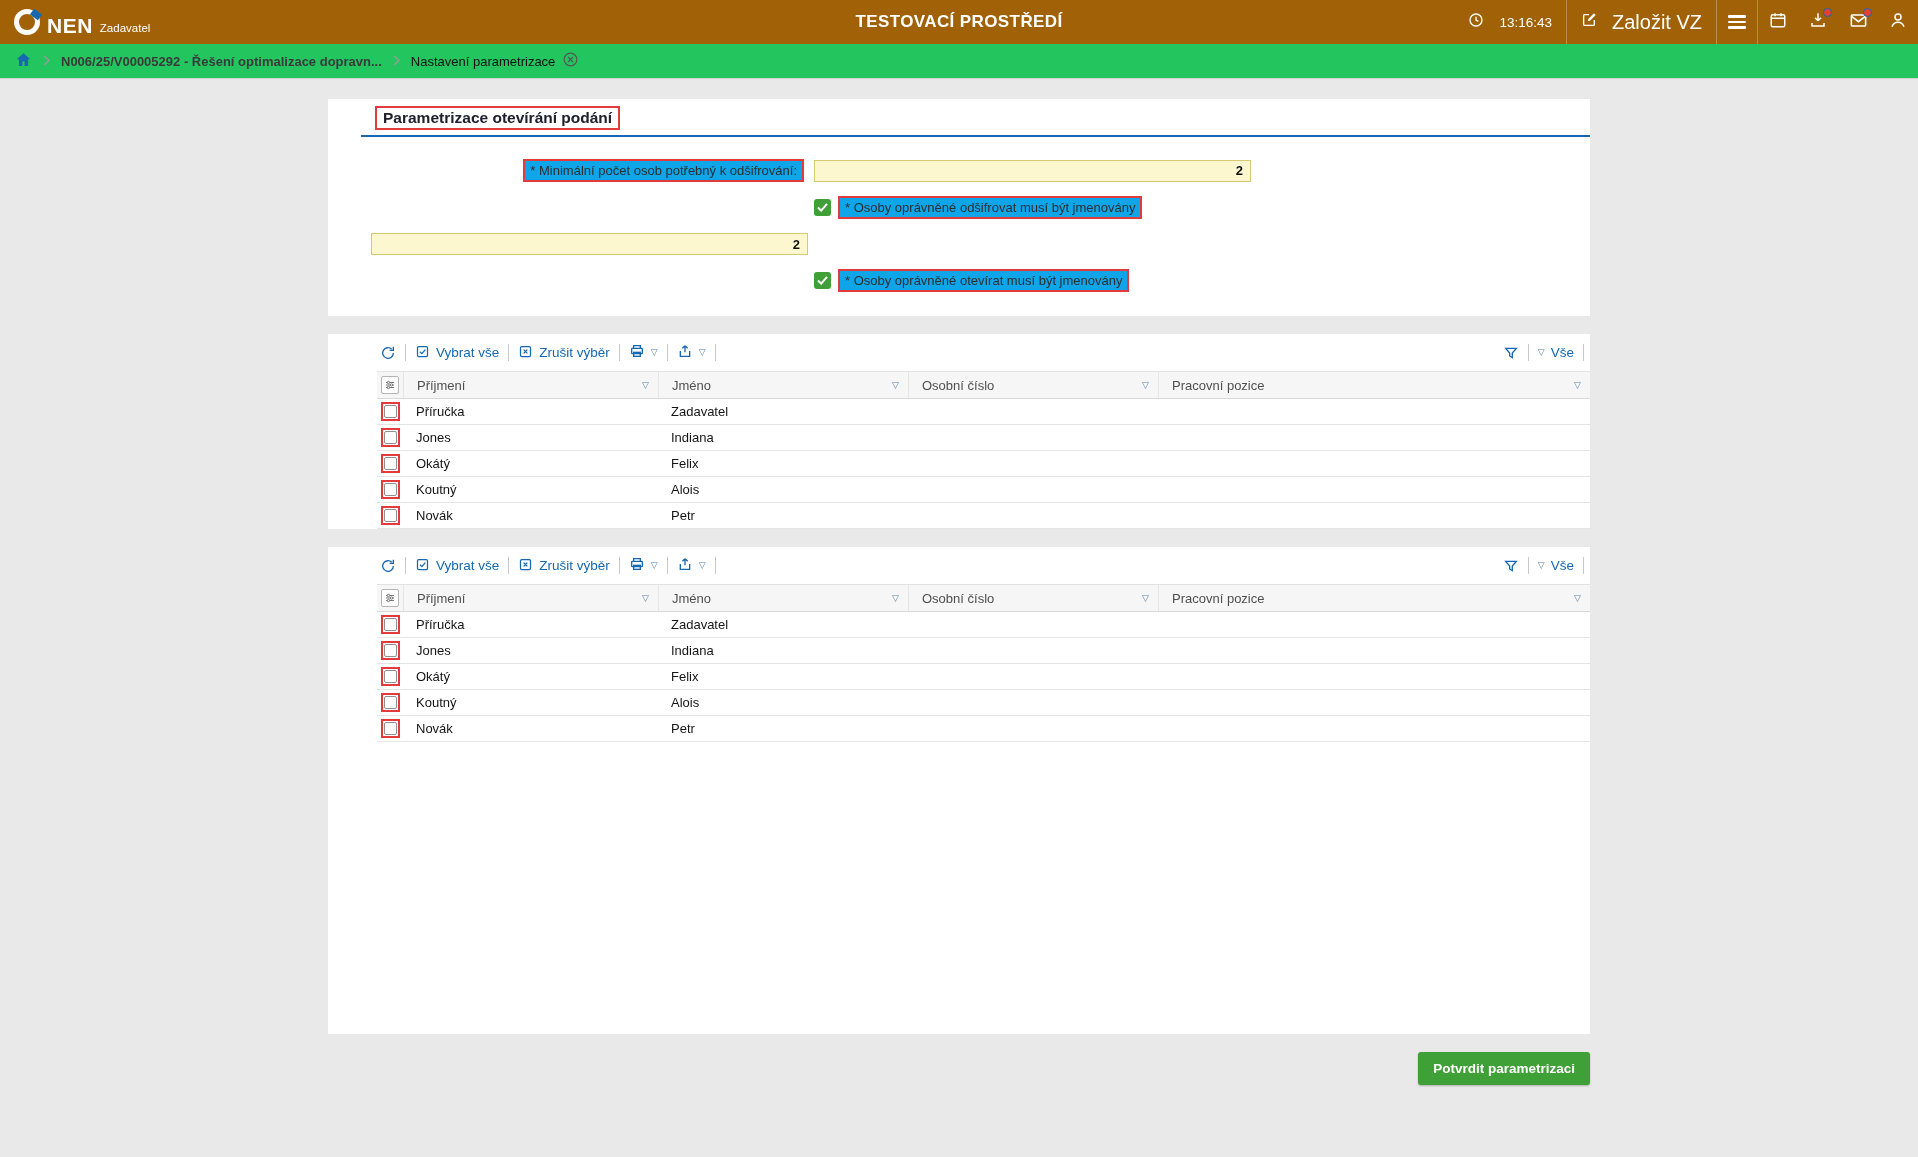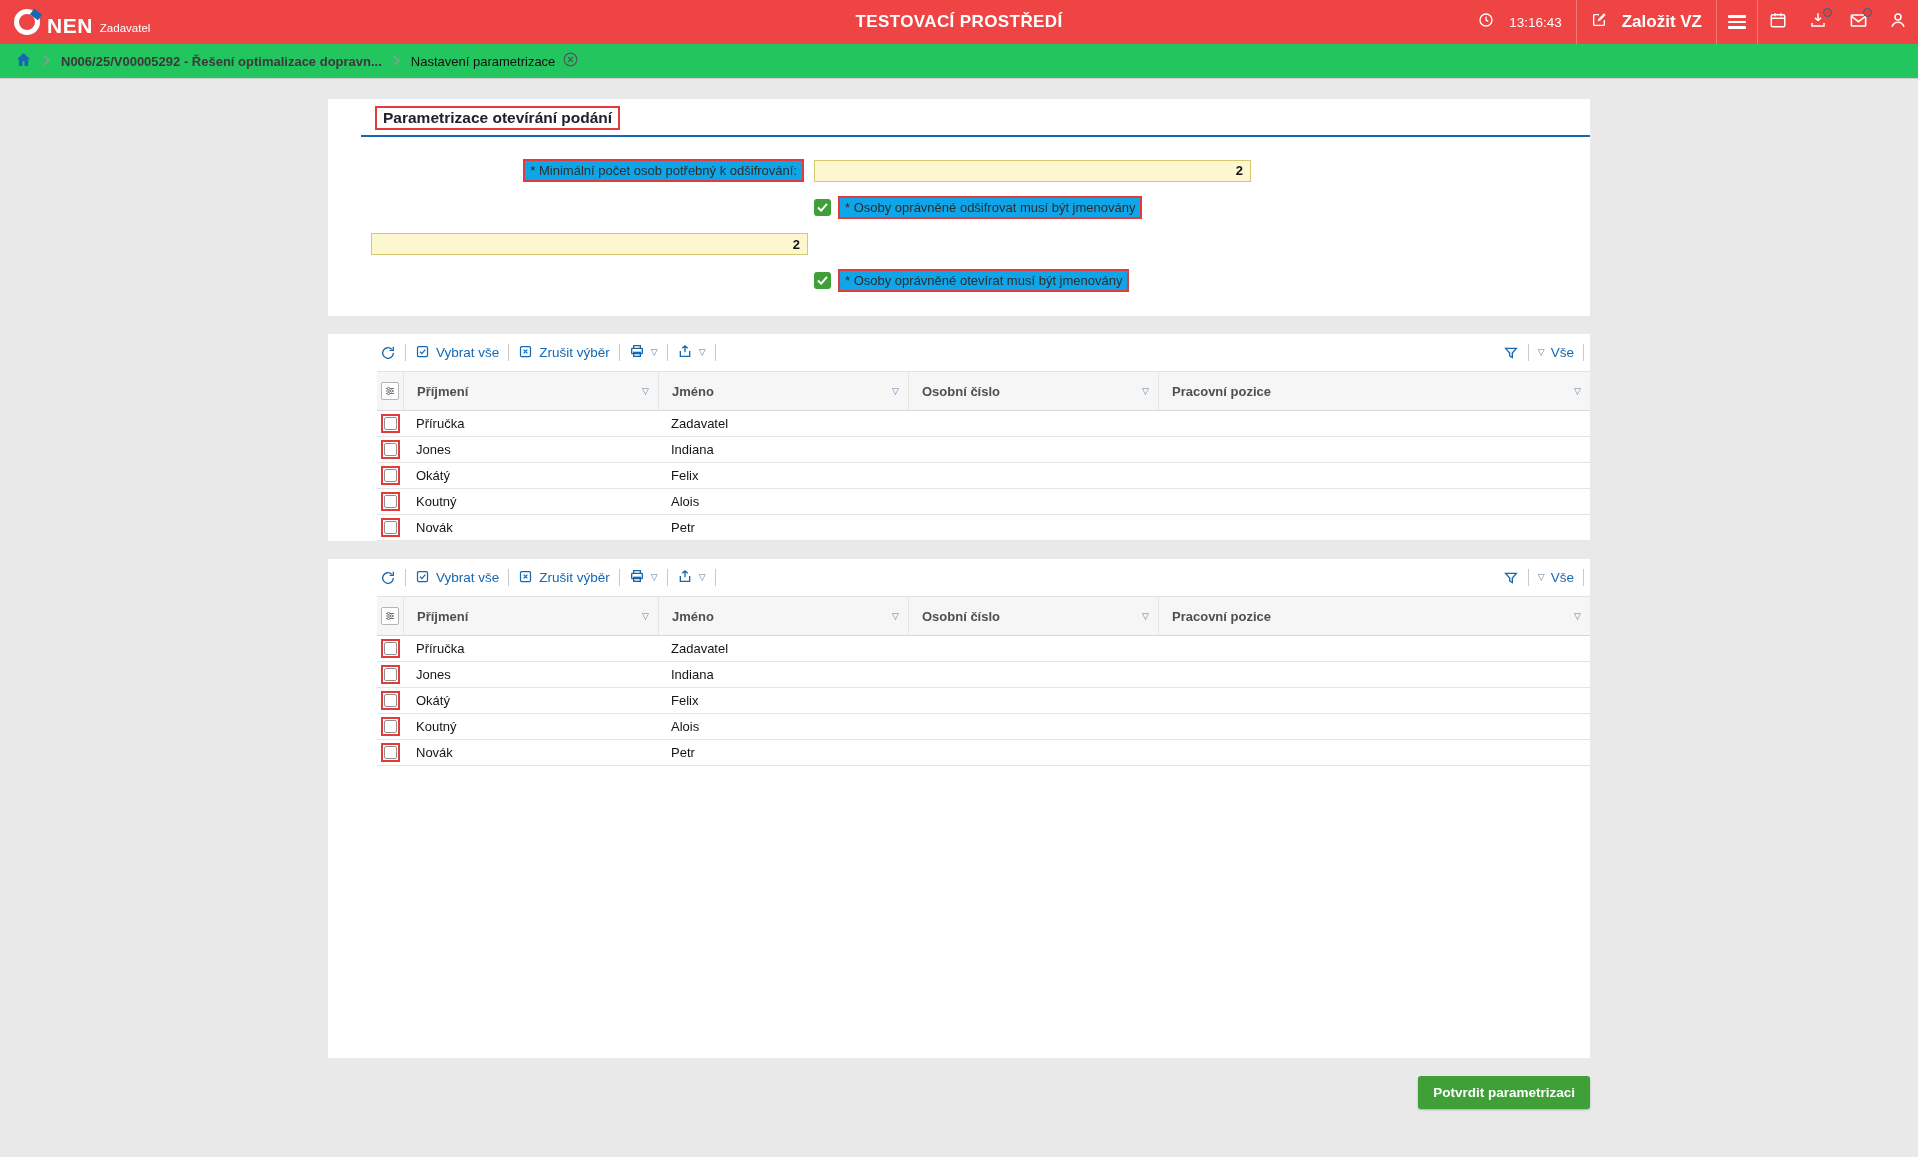--- a/index.html
+++ b/index.html
@@ -1,31 +1,31 @@
 <!DOCTYPE html>
 <html><head>
 <meta charset="utf-8">
 <style>
   * { margin:0; padding:0; box-sizing:border-box; }
   html,body { width:1918px; height:1157px; }
   body { font-family:"Liberation Sans","DejaVu Sans",sans-serif; background:#e9e9ea; overflow:hidden; }
 
   
-  .app-header { height:44px; background:#ef4444; display:flex; align-items:center; color:#fff; padding-left:14px; position:relative; }
+  .app-header { height:44px; background:#a16207; display:flex; align-items:center; color:#fff; padding-left:14px; position:relative; }
   .logo { display:flex; align-items:flex-end; gap:7px; cursor:pointer; }
   .logo-ring { width:26px; height:26px; border:5px solid #fff; border-radius:50%; position:relative; margin-bottom:1px; }
   .logo-ring::after { content:""; position:absolute; right:-6px; top:-3px; width:10px; height:7px; background:#1568b1; transform:rotate(38deg); }
   .logo-text { font-size:21px; font-weight:700; letter-spacing:.5px; line-height:1; }
   .logo-sub { font-size:11.5px; line-height:1; margin-bottom:1px; }
   .env-title { position:absolute; left:50%; transform:translateX(-50%); font-weight:700; font-size:17px; letter-spacing:.4px; }
   .header-right { margin-left:auto; display:flex; align-items:center; height:100%; }
   .hdr-item { display:flex; align-items:center; gap:15px; padding:0 14px; height:100%; cursor:pointer; }
   .hdr-sep { width:1px; height:100%; background:rgba(255,255,255,.28); }
   .hdr-time { font-size:13.5px; }
-  .create-vz { font-weight:700; font-size:17px; }
+  .create-vz { font-weight:400; font-size:20px; }
   .icon-btn { width:40px; height:100%; display:flex; align-items:center; justify-content:center; position:relative; cursor:pointer; }
   .badge-dot { position:absolute; top:8px; right:6px; width:9px; height:9px; border-radius:50%; background:#e8402a; border:1px solid #1568b1; }
   .hamburger { display:flex; flex-direction:column; gap:3px; }
   .hamburger i { display:block; width:18px; height:2.5px; background:#fff; border-radius:1px; }
 
   
   .breadcrumb { height:35px; background:#22c55e; border-bottom:1px solid #cfcfcf; display:flex; align-items:center; padding-left:15px; gap:11px; }
   .crumb { font-size:13px; font-weight:700; color:#3a3a3a; cursor:pointer; }
   .crumb-current { font-size:13px; font-weight:400; color:#121212; }
   .crumb-wrap { display:flex; align-items:center; gap:7px; }
@@ -49,21 +49,21 @@
 
   
   .toolbar { display:flex; align-items:center; padding:9px 6px 9px 10px; }
   .tbtn { display:flex; align-items:center; gap:6px; color:#1568b1; font-size:13.5px; padding:0 9px; cursor:pointer; white-space:nowrap; }
   .tsep { width:1px; height:17px; background:#c9c9c9; }
   .tright { margin-left:auto; display:flex; align-items:center; }
   .tri { font-size:9px; color:#5b7fa6; line-height:1; }
 
   
   .grid { margin-left:16px; }
-  .ghead { display:flex; background:#f6f6f6; border-top:1px solid #e2e2e2; border-bottom:1px solid #d8d8d8; height:40px; color:#4f4f4f; font-size:13px;font-weight:bold; }
+  .ghead { display:flex; background:#f6f6f6; border-top:1px solid #e2e2e2; border-bottom:1px solid #d8d8d8; height:28px; color:#4f4f4f; font-size:13px; }
   .gcell { display:flex; align-items:center; }
   .c0 { width:26px; justify-content:center; }
   .c1 { width:255px; } .c2 { width:250px; } .c3 { width:250px; } .c4 { flex:1; }
   .hcell { justify-content:space-between; padding:0 9px 0 13px; border-left:1px solid #e6e6e6; cursor:pointer; }
   .grow { display:flex; align-items:center; height:26px; border-bottom:1px solid #e5e5e5; font-size:13px; color:#151515; }
   .grow .c1,.grow .c2,.grow .c3,.grow .c4 { padding-left:13px; }
   .cb-wrap { border:2px solid #e23b3b; padding:1px; display:flex; background:#fff; }
   .row-cb { width:13px; height:13px; background:#fff; border:1px solid #8f8f8f; border-radius:2px; cursor:pointer; }
   .slider-box { width:18px; height:18px; border:1px solid #b5b5b5; border-radius:2px; display:flex; align-items:center; justify-content:center; cursor:pointer; background:#fff; }
   .filler { height:292px; }

